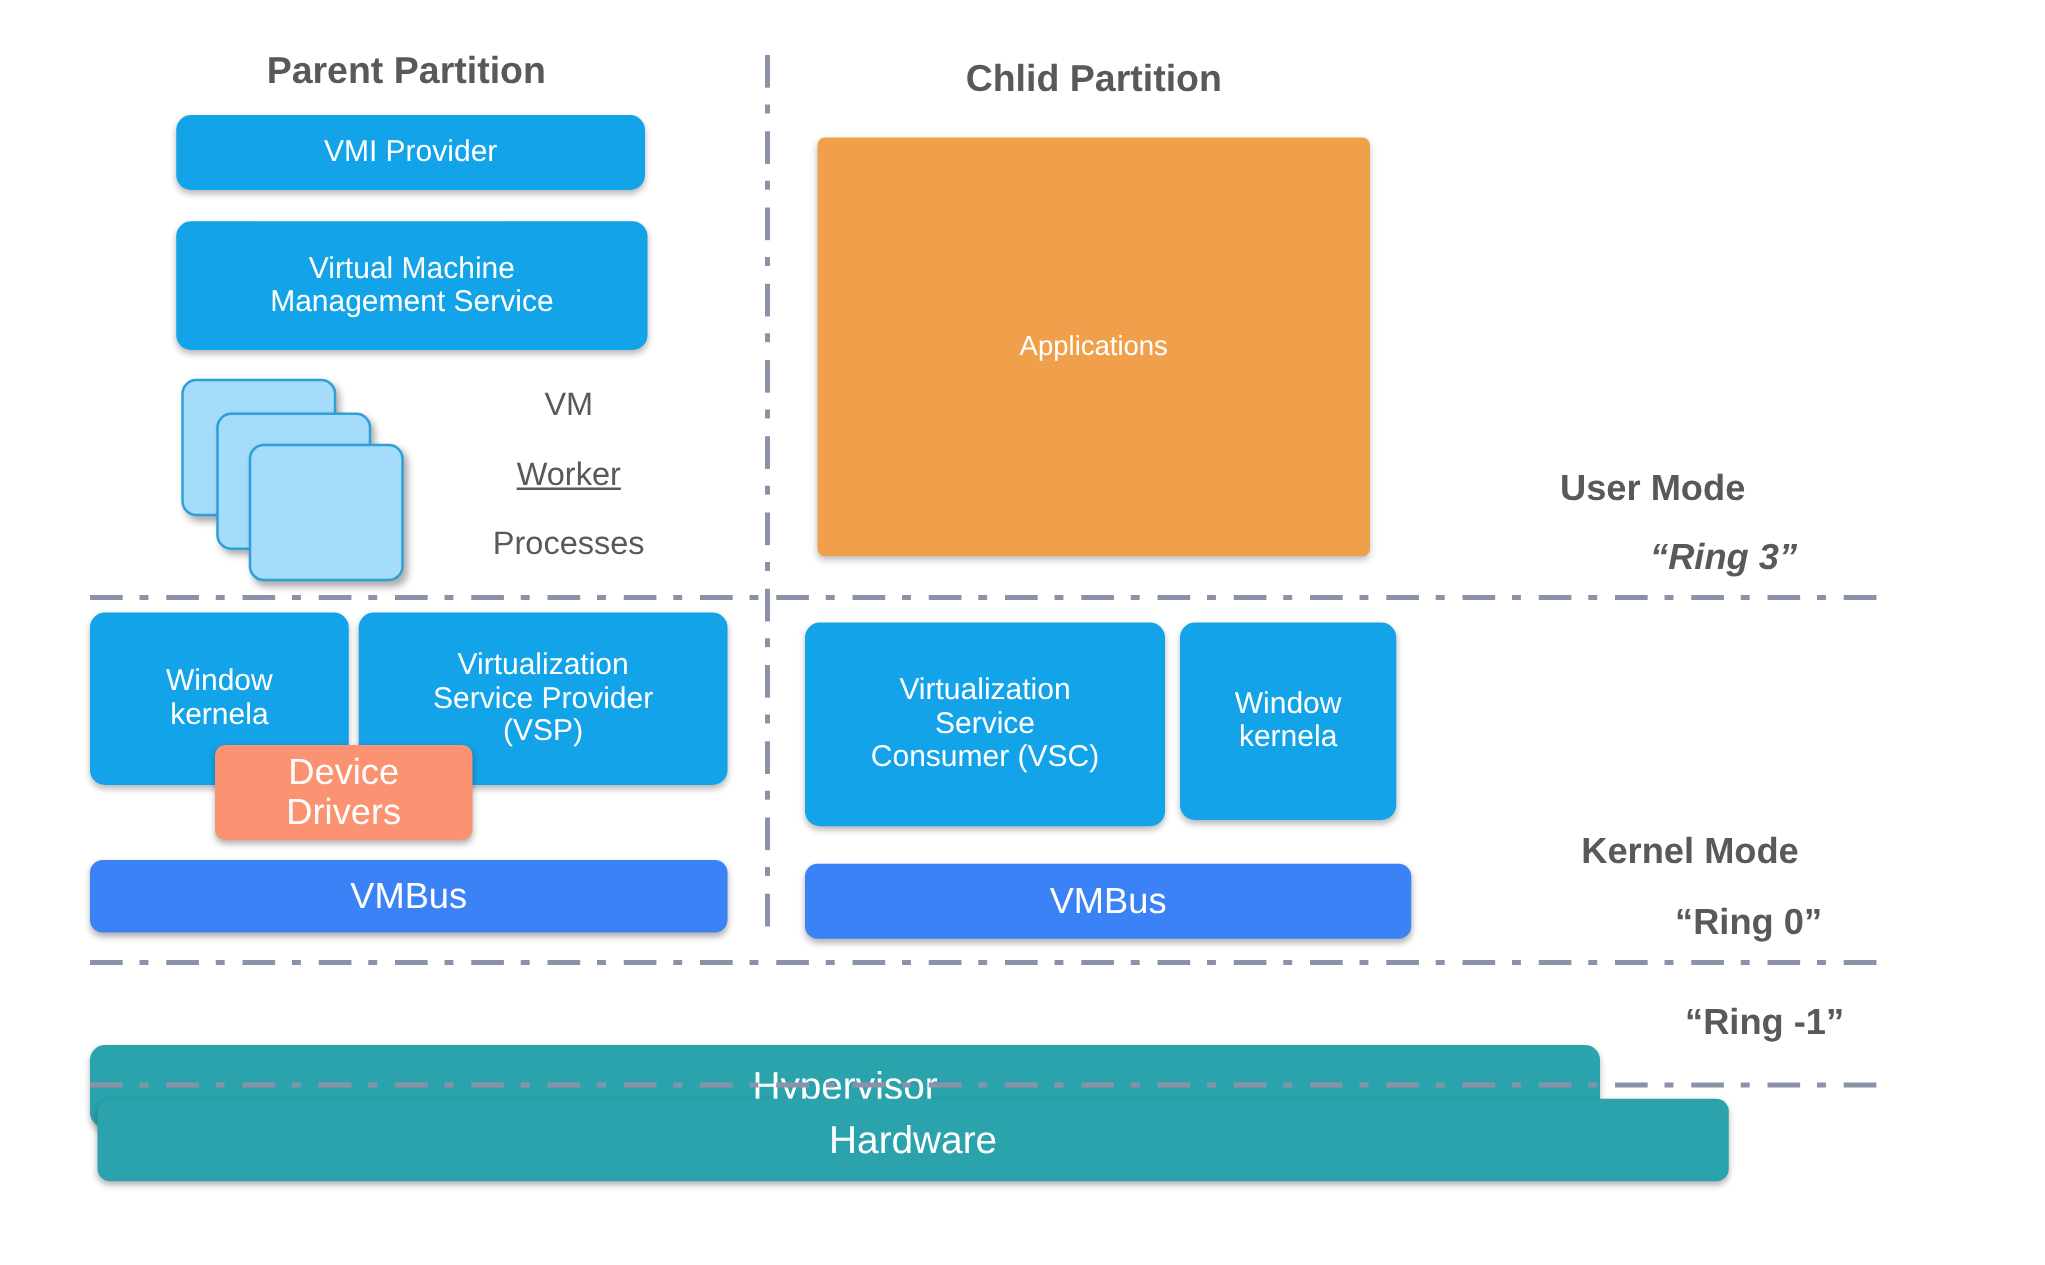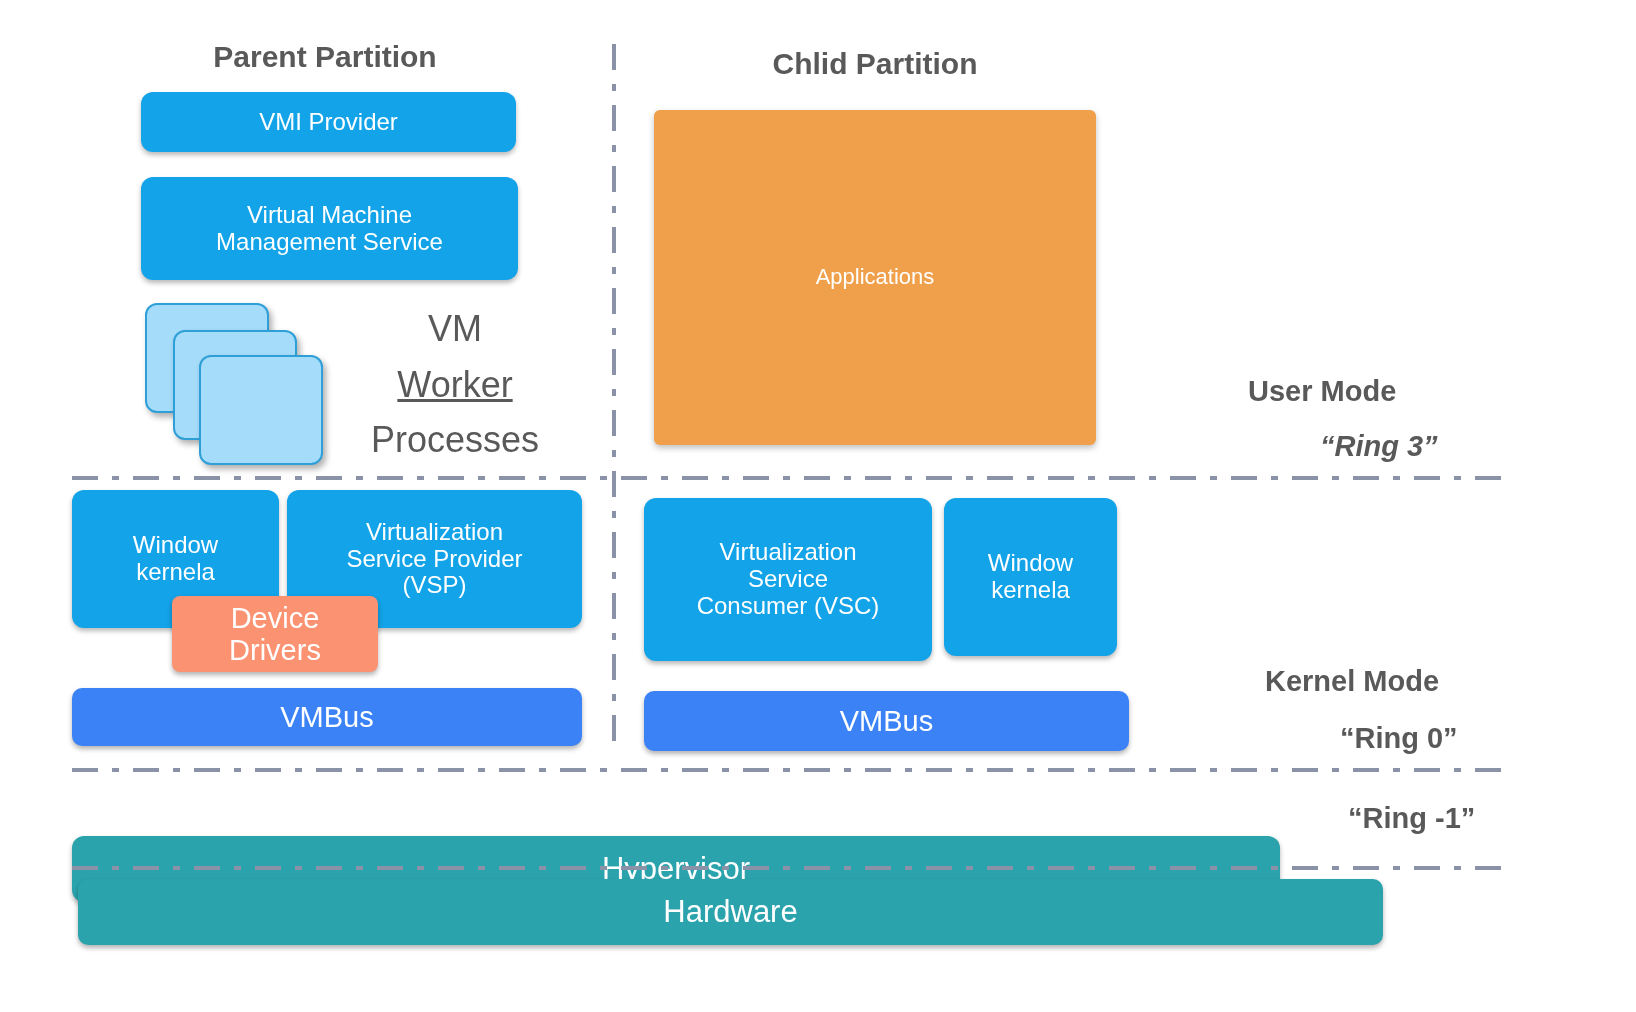--- a/index.html
+++ b/index.html
@@ -77,21 +77,21 @@
   .vmcard {
     background: #A5DCFA;
     border: 2px solid #2F9FD8;
     border-radius: 12px;
     box-shadow: 3px 4px 6px rgba(0,0,0,0.32);
   }
 
   
   .plain-label {
     color: #595959;
-    font-size: 36px;
+    font-size: 26px;
     text-align: center;
     white-space: nowrap;
   }
   .mode-label {
     color: #595959;
     font-weight: bold;
     font-size: 29px;
     white-space: nowrap;
   }
 

